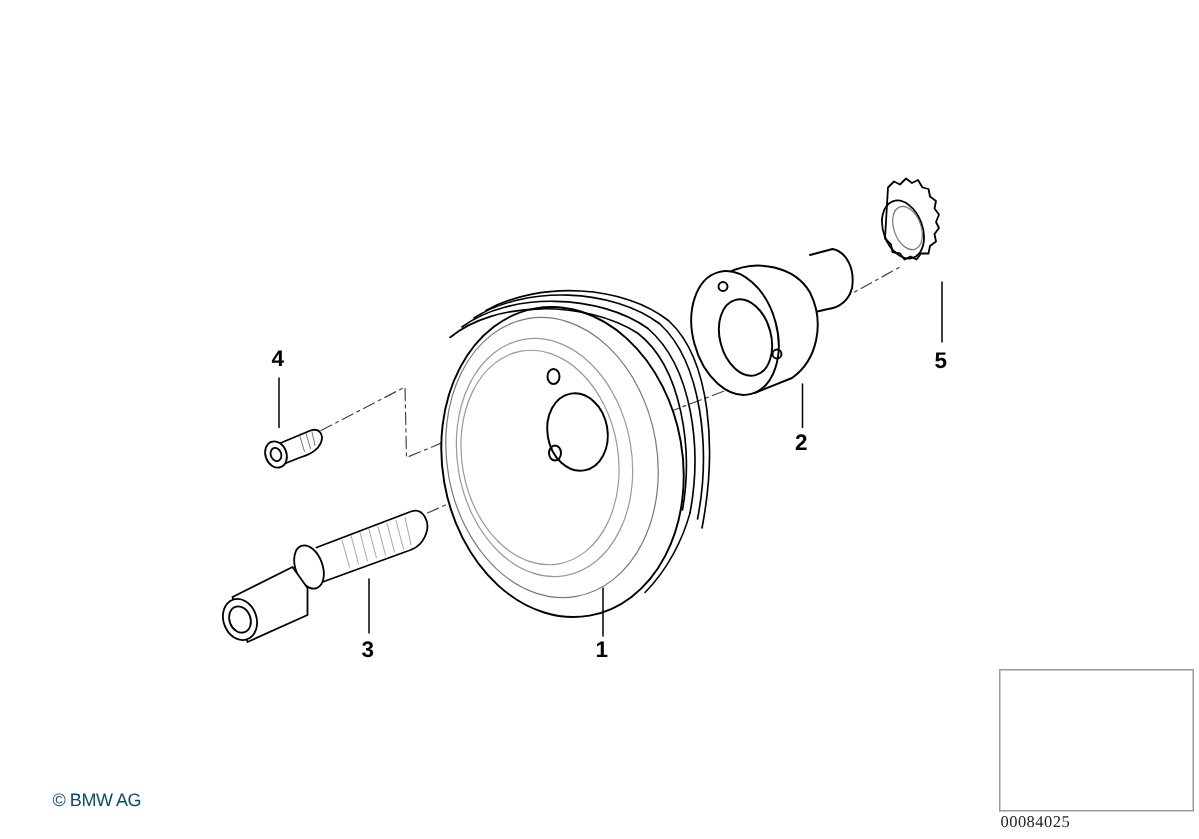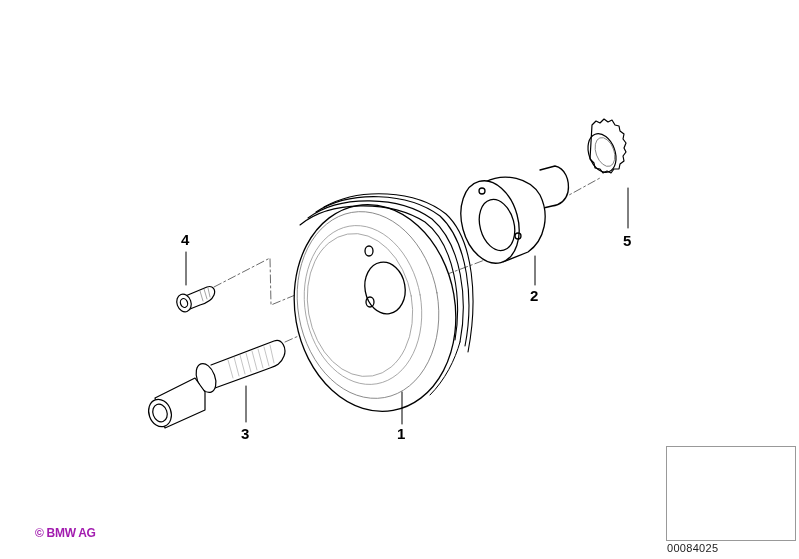--- a/index.html
+++ b/index.html
@@ -1,21 +1,21 @@
 <!DOCTYPE html>
 <html><head>
   <meta charset="utf-8">
   <style>
     html, body { margin: 0; padding: 0; background: #ffffff; }
     body { width: 799px; height: 559px; position: relative; overflow: hidden; font-family: "Liberation Sans", sans-serif; }
     #diagram { position: absolute; left: 0; top: 0; width: 799px; height: 559px; }
     .callout { position: absolute; font-family: "Liberation Sans", sans-serif; font-weight: bold; font-size: 15px; color: #000; line-height: 1; }
-    .copyright { position: absolute; left: 35px; top: 526px; font-family: "Liberation Sans", sans-serif; font-size: 12px; color: #a21caf; font-weight: bold; letter-spacing: -0.3px; }
+    .copyright { position: absolute; left: 35px; top: 526px; font-family: "Liberation Sans", sans-serif; font-size: 12px; color: #0c4a6e; font-weight: normal; letter-spacing: -0.3px; }
     .thumb-frame { position: absolute; left: 666px; top: 446px; width: 130px; height: 95px; border: 1px solid #999; box-sizing: border-box; background: #fff; }
-    .thumb-id { position: absolute; left: 667px; top: 542px; font-family: Liberation Sans, sans-serif; font-size: 11px; color: #222; letter-spacing: 0.3px; }
+    .thumb-id { position: absolute; left: 667px; top: 542px; font-family: Liberation Serif, serif; font-size: 11px; color: #222; letter-spacing: 0.3px; }
   </style>
 </head>
 <body>
 
 <svg id="diagram" viewBox="0 0 799 559" xmlns="http://www.w3.org/2000/svg">
   <g fill="none" stroke="#000" stroke-linecap="round" stroke-linejoin="round">
 
     <g stroke="#444" stroke-width="0.8" stroke-dasharray="8 3 2 3">
       <path d="M214,287 L270,258 L271,305 L375,262"></path>
       <path d="M285,342 L375,302"></path>

